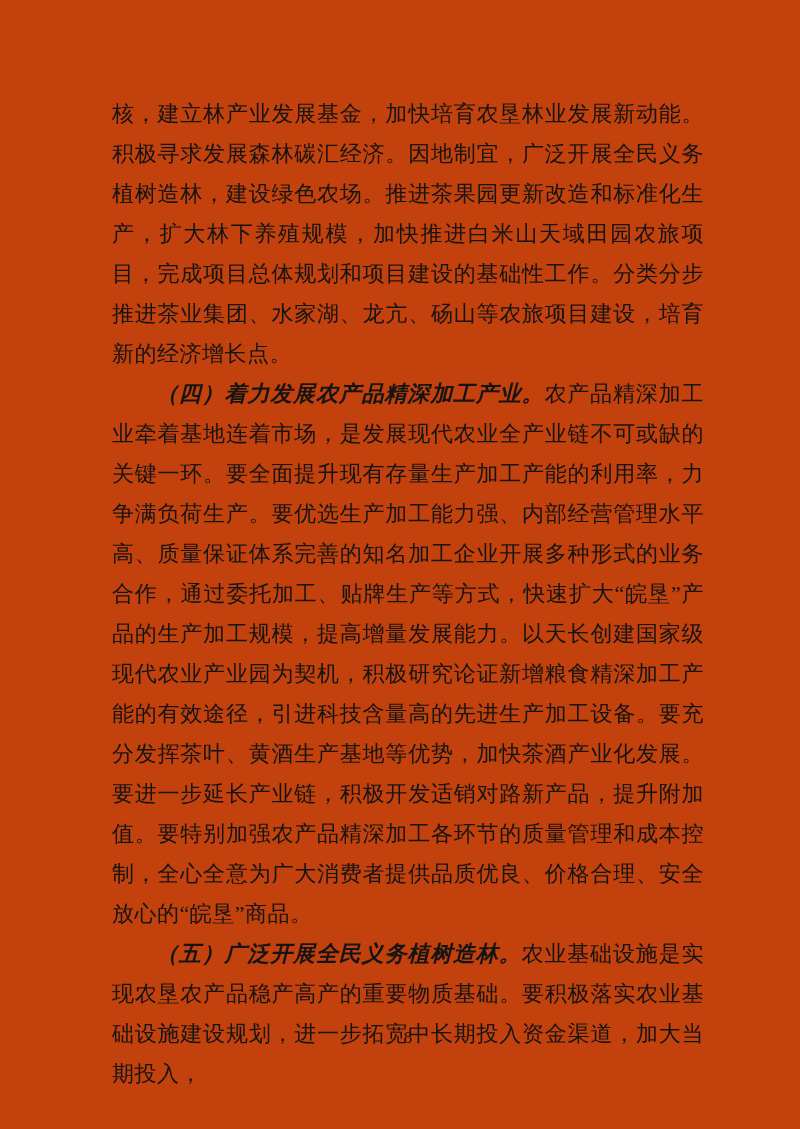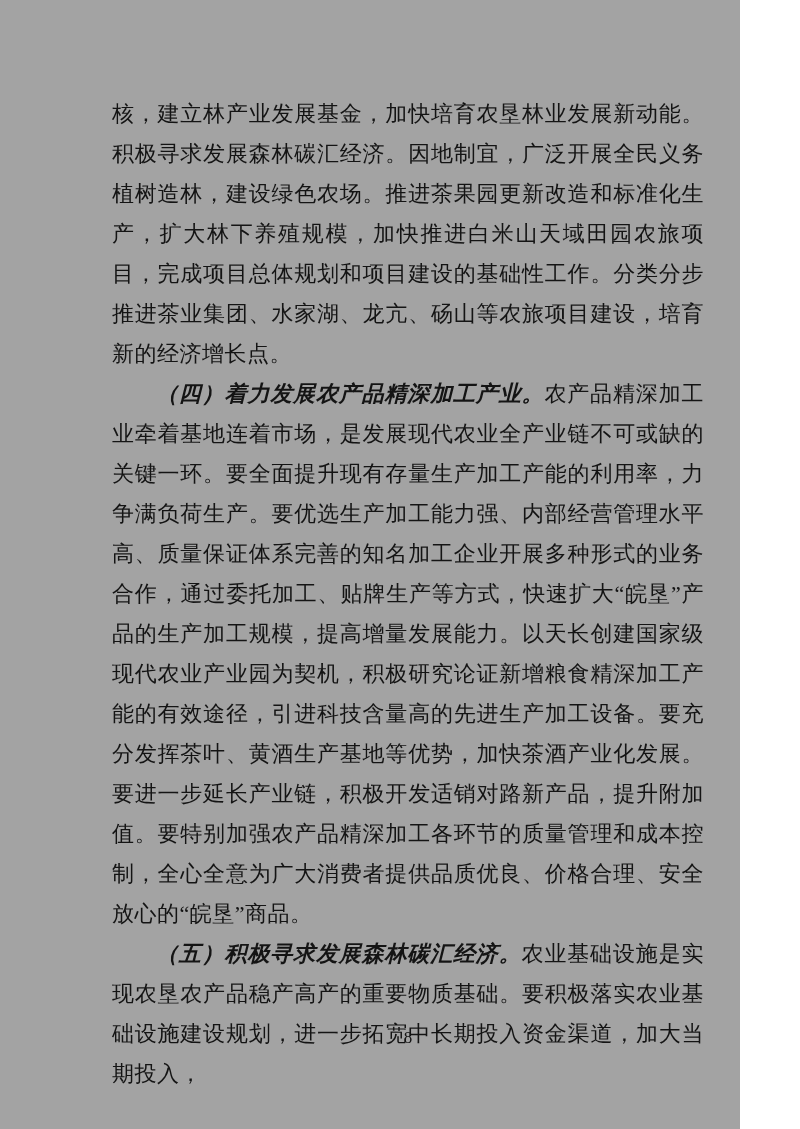--- a/index.html
+++ b/index.html
@@ -3,23 +3,23 @@
 <meta charset="utf-8">
 <style>
   * { box-sizing: border-box; }
   html, body {
     margin: 0;
     padding: 0;
     background: #ffffff;
   }
   .page {
     position: relative;
-    width: 740px;
+    width: 800px;
     height: 1129px;
-    background: #a3a3a3;
+    background: #c2410c;
     overflow: hidden;
     font-family: "Liberation Serif", "DejaVu Serif", serif;
     color: #141414;
   }
   .text-block {
     position: absolute;
     left: 112px;
     top: 94px;
     width: 592px;
     font-size: 22px;
@@ -55,19 +55,19 @@
 <body>
 
 <div class="page">
 
   <div class="text-block">
 
     <p class="para"><span>核，建立林产业发展基金，加快培育农垦林业发展新动能。积极寻求发展森林碳汇经济。因地制宜，广泛开展全民义务植树造林，建设绿色农场。推进茶果园更新改造和标准化生产，扩大林下养殖规模，加快推进白米山天域田园农旅项目，完成项目总体规划和项目建设的基础性工作。分类分步推进茶业集团、水家湖、龙亢、砀山等农旅项目建设，培育新的经济增长点。</span></p>
 
     <p class="para indented"><span class="para-heading">（四）着力发展农产品精深加工产业。</span><span>农产品精深加工业牵着基地连着市场，是发展现代农业全产业链不可或缺的关键一环。要全面提升现有存量生产加工产能的利用率，力争满负荷生产。要优选生产加工能力强、内部经营管理水平高、质量保证体系完善的知名加工企业开展多种形式的业务合作，通过委托加工、贴牌生产等方式，快速扩大“皖垦”产品的生产加工规模，提高增量发展能力。以天长创建国家级现代农业产业园为契机，积极研究论证新增粮食精深加工产能的有效途径，引进科技含量高的先进生产加工设备。要充分发挥茶叶、黄酒生产基地等优势，加快茶酒产业化发展。要进一步延长产业链，积极开发适销对路新产品，提升附加值。要特别加强农产品精深加工各环节的质量管理和成本控制，全心全意为广大消费者提供品质优良、价格合理、安全放心的“皖垦”商品。</span></p>
 
-    <p class="para indented"><span class="para-heading">（五）积极寻求发展森林碳汇经济。</span><span>农业基础设施是实现农垦农产品稳产高产的重要物质基础。要积极落实农业基础设施建设规划，进一步拓宽中长期投入资金渠道，加大当期投入，</span></p>
+    <p class="para indented"><span class="para-heading">（五）广泛开展全民义务植树造林。</span><span>农业基础设施是实现农垦农产品稳产高产的重要物质基础。要积极落实农业基础设施建设规划，进一步拓宽中长期投入资金渠道，加大当期投入，</span></p>
 
   </div>
 
   <div class="page-number">8</div>
 
 </div>
 
 </body></html>

